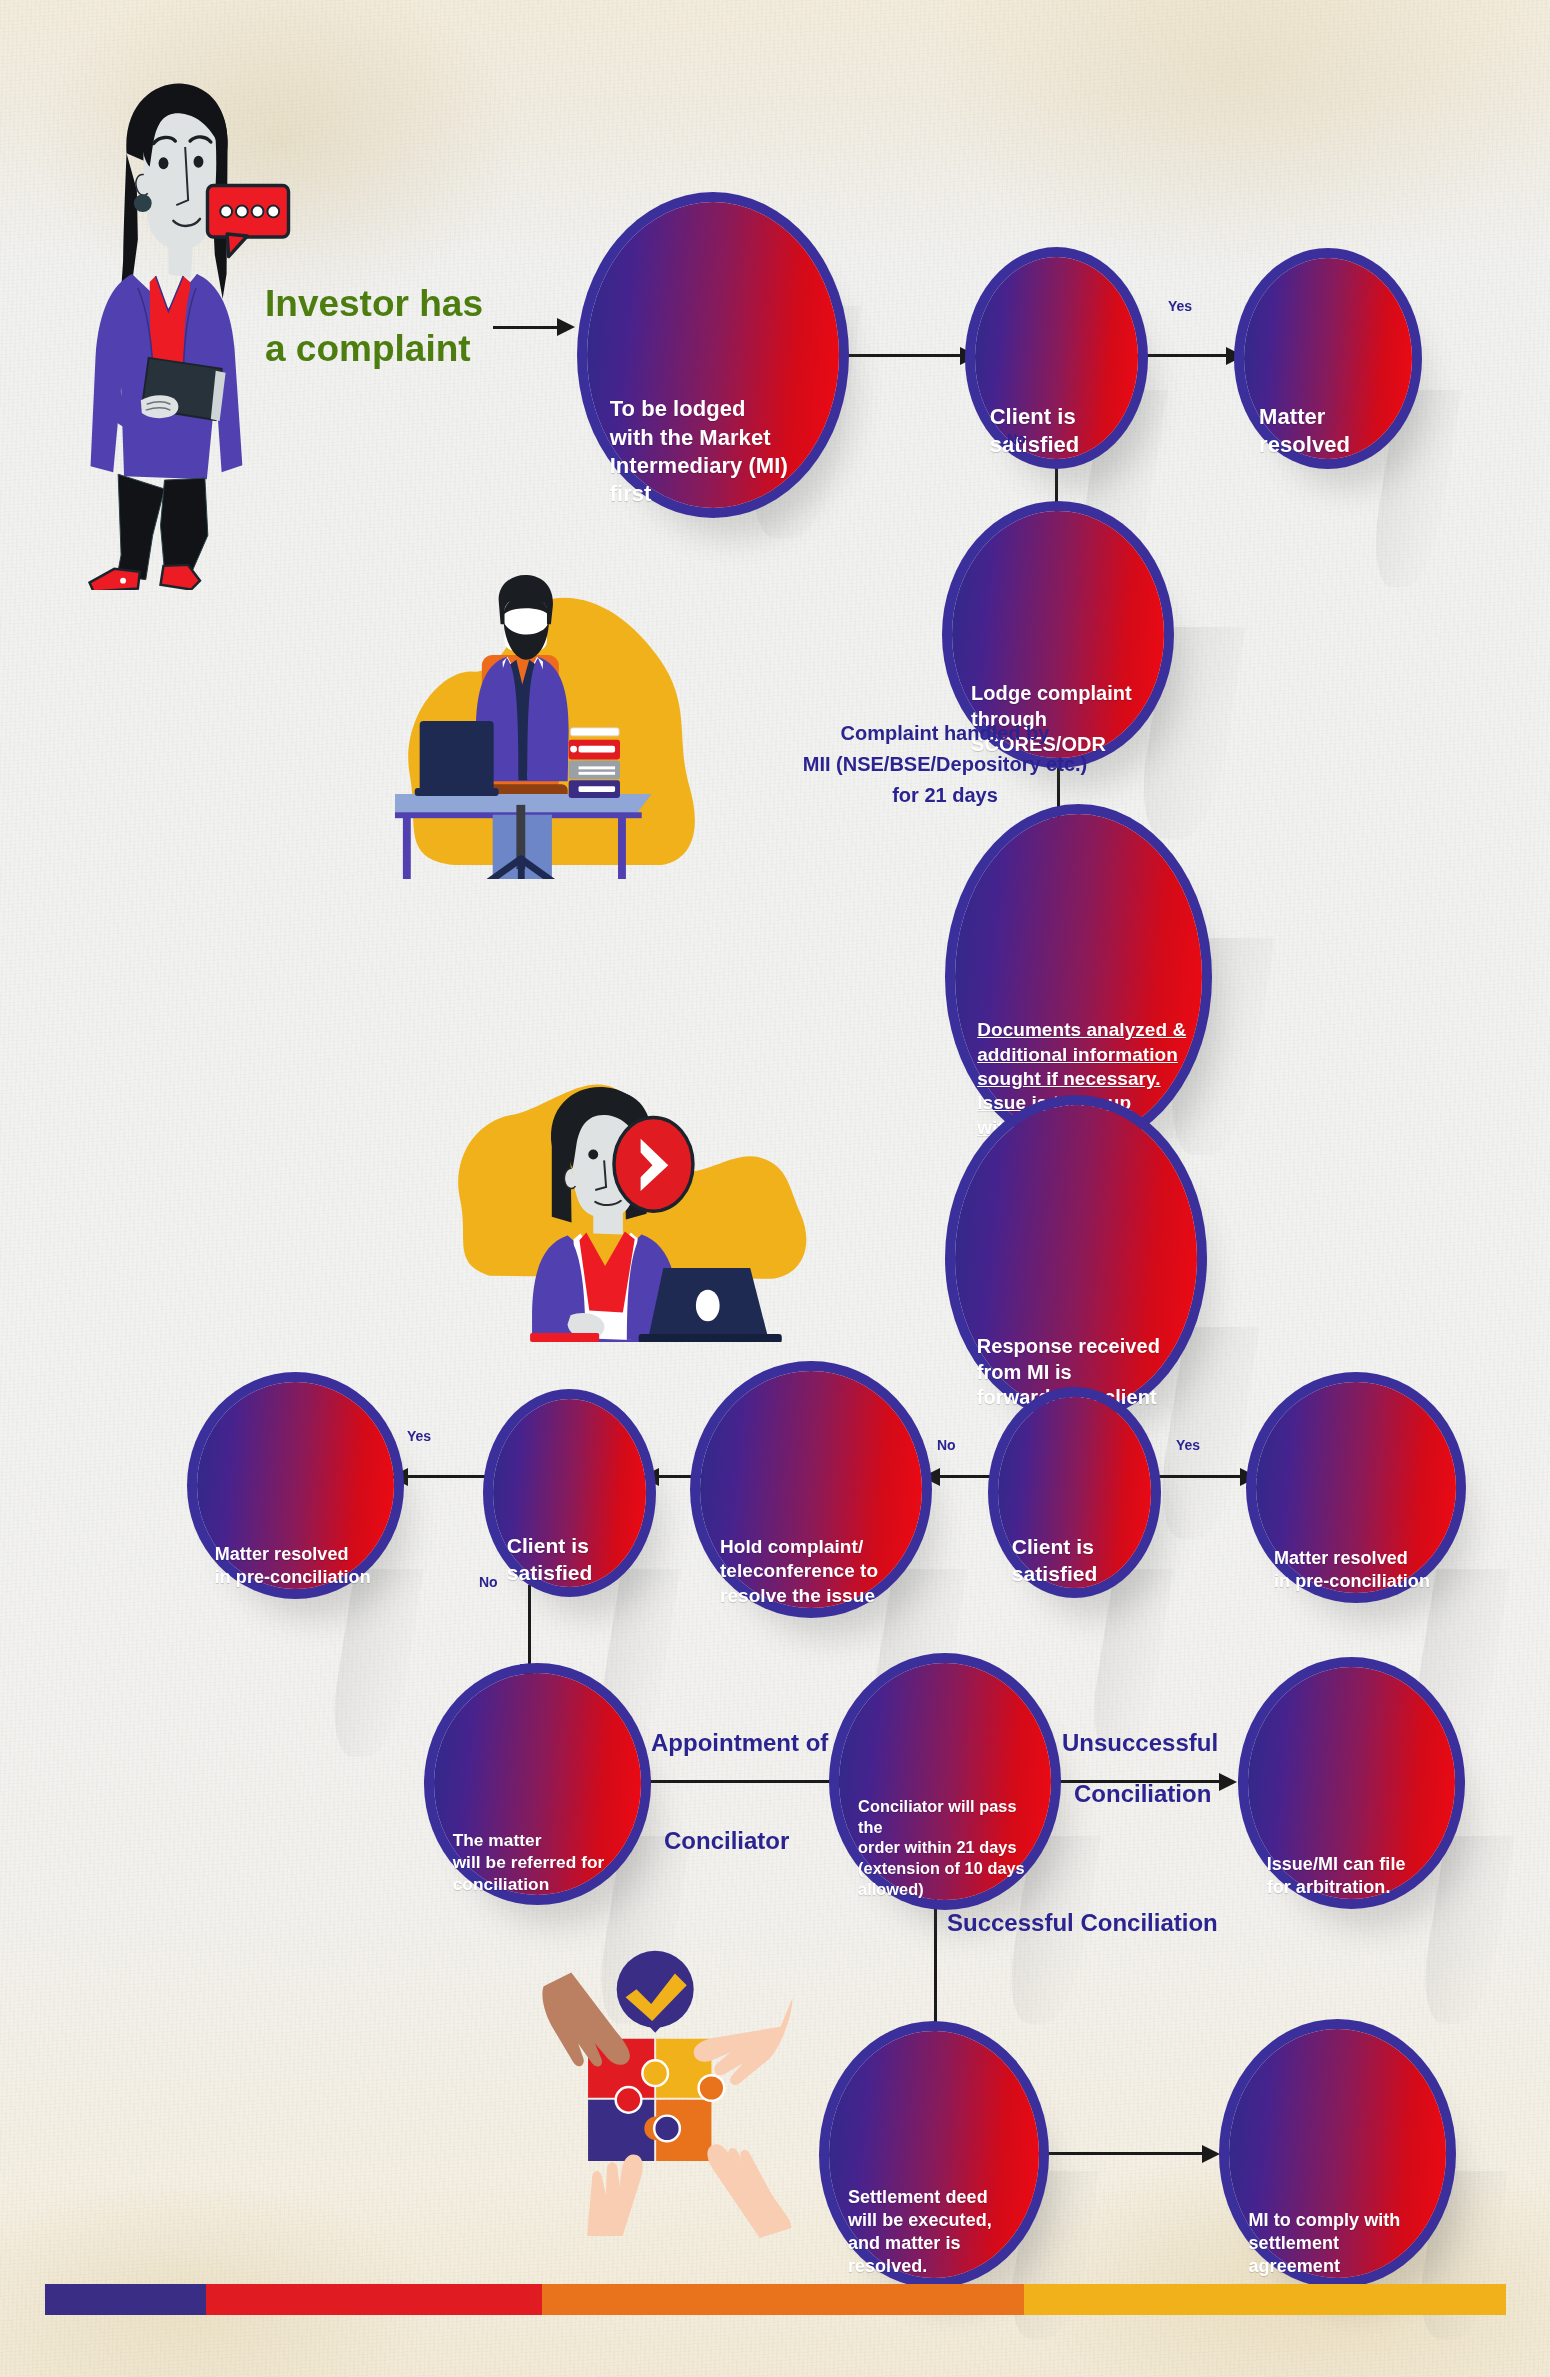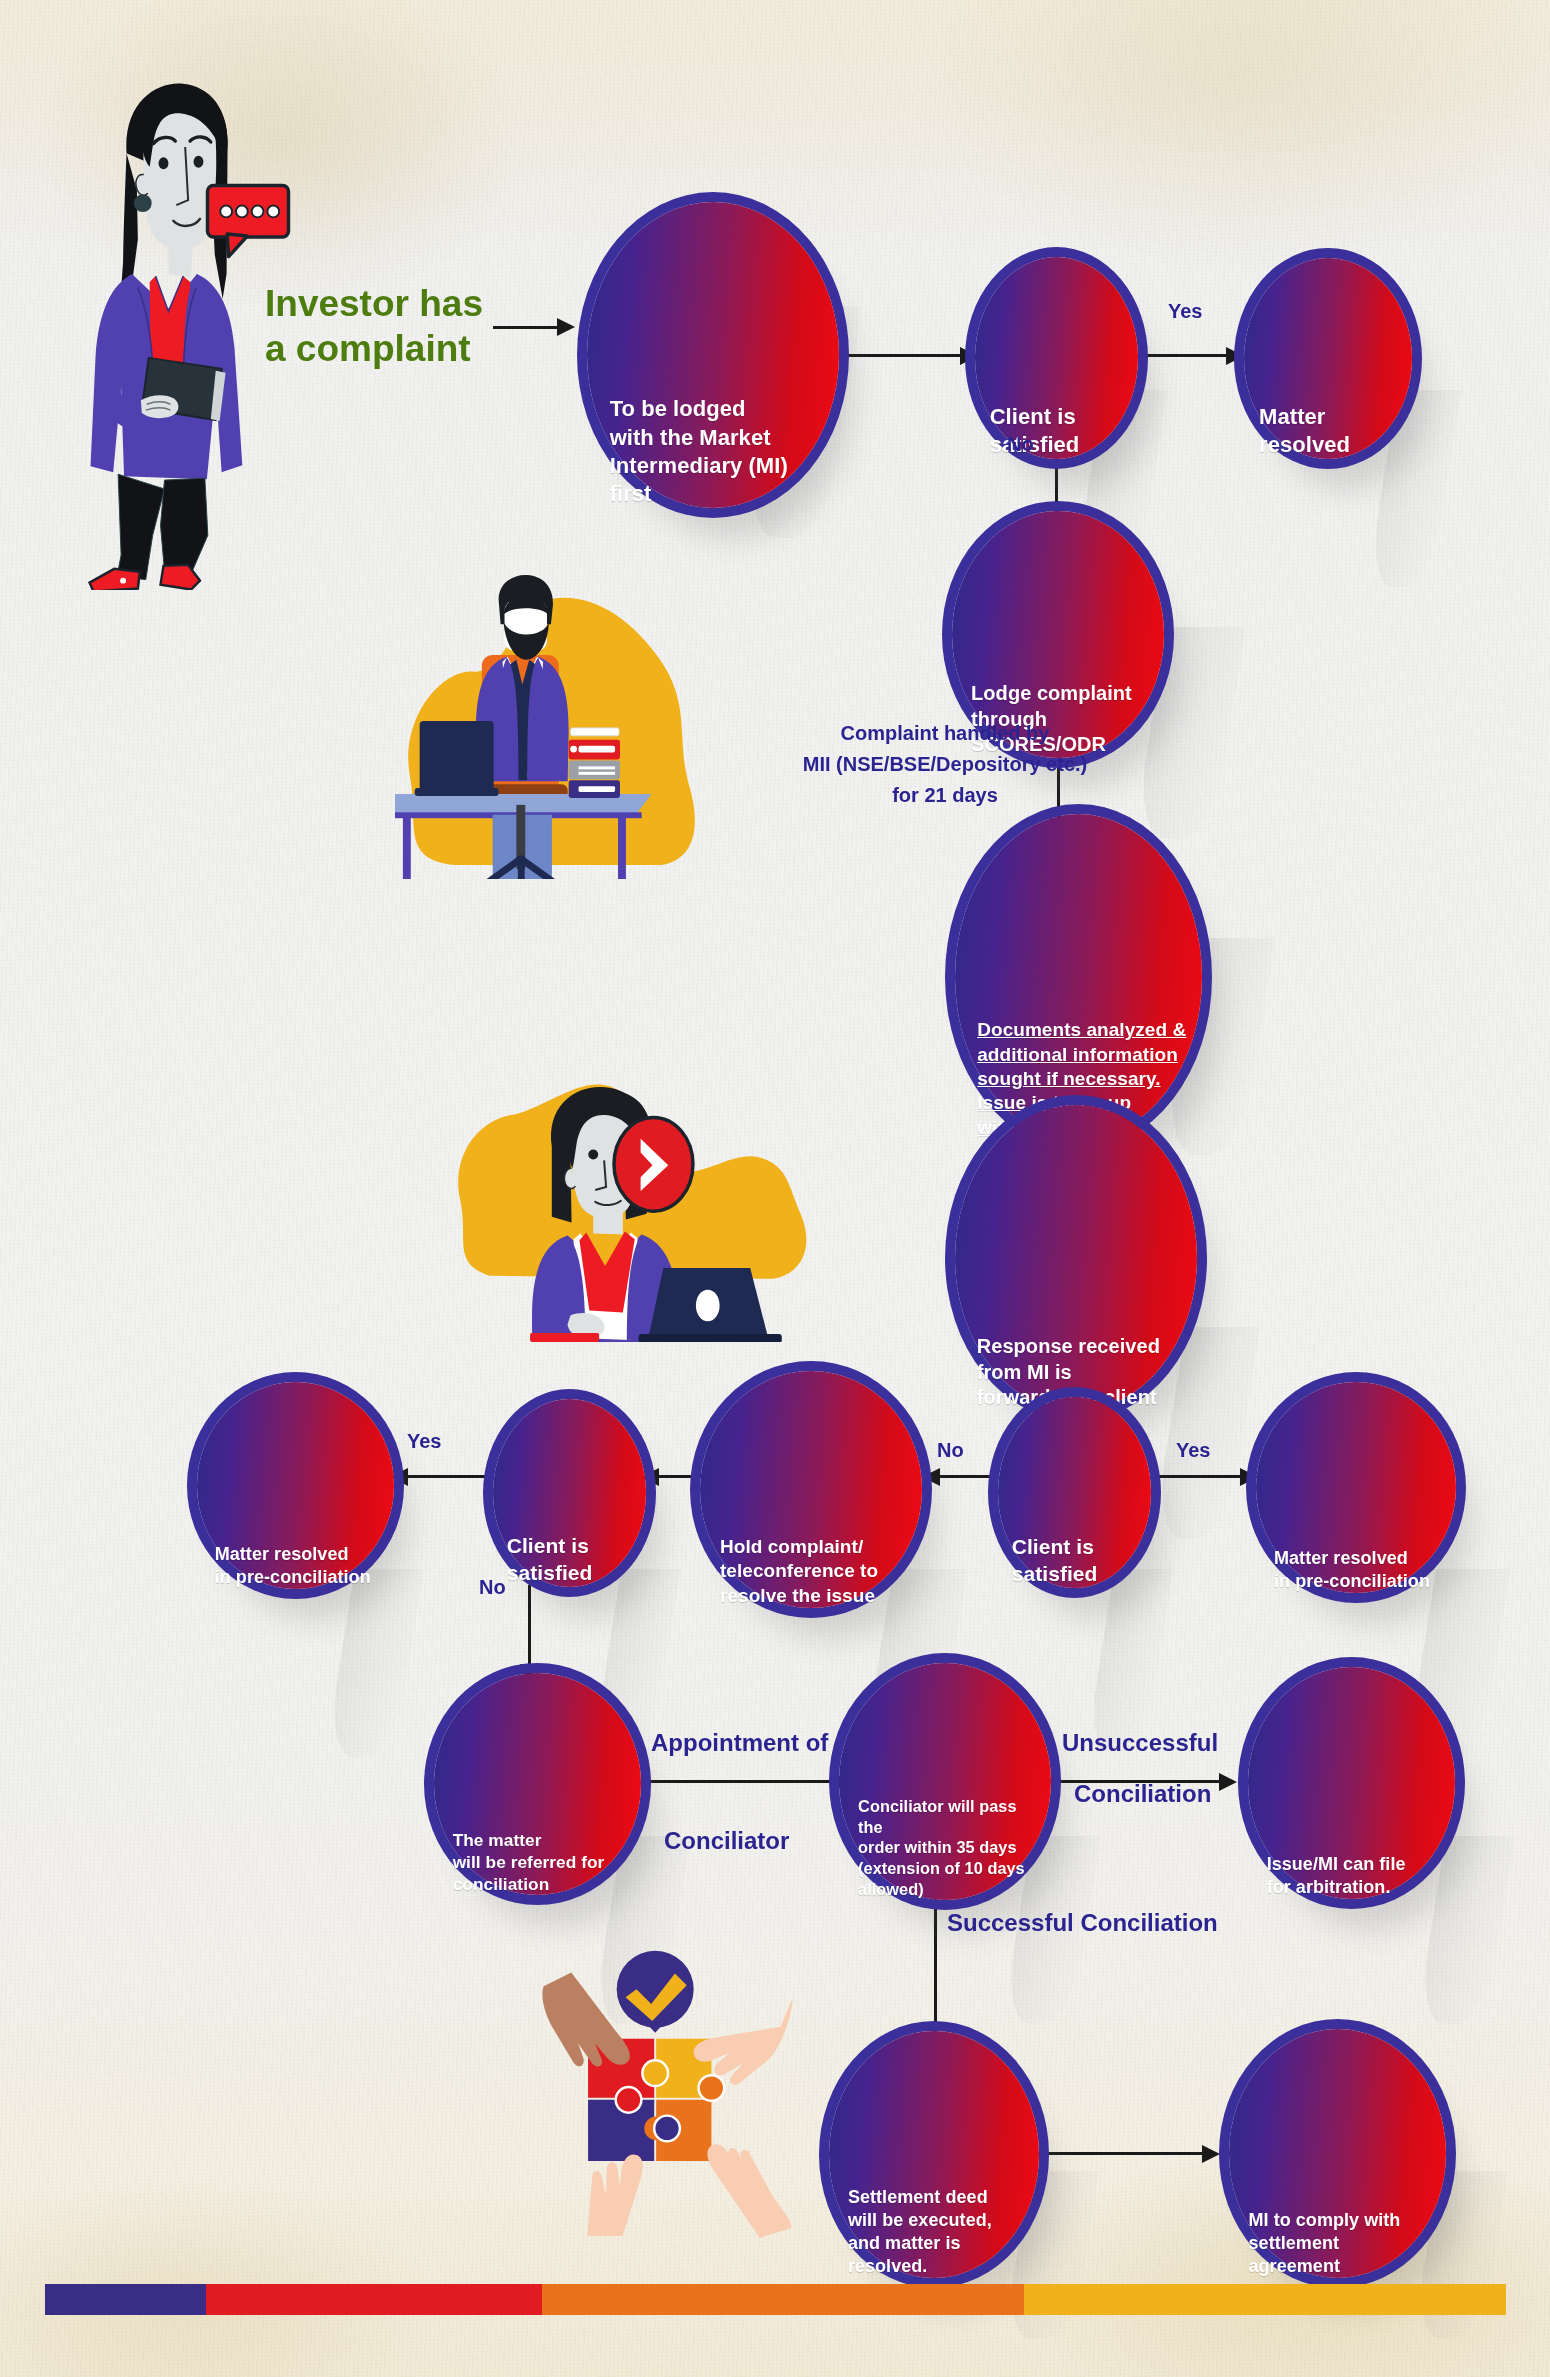--- a/index.html
+++ b/index.html
@@ -47,21 +47,21 @@
   
   .hline{position:absolute;height:2.5px;background:#1a1a1a;z-index:4;}
   .vline{position:absolute;width:2.5px;background:#1a1a1a;z-index:4;}
   .arrow{position:absolute;width:0;height:0;z-index:4;}
   .arrow.right{border-left:18px solid #1a1a1a;border-top:9px solid transparent;border-bottom:9px solid transparent;}
   .arrow.left{border-right:18px solid #1a1a1a;border-top:9px solid transparent;border-bottom:9px solid transparent;}
   .arrow.down{border-top:18px solid #1a1a1a;border-left:9px solid transparent;border-right:9px solid transparent;}
 
   .edge-label{
     position:absolute;color:#2b2490;font-weight:700;z-index:6;
-    font-size:20px;line-height:1.5;white-space:pre-line;
+    font-size:14px;line-height:1.5;white-space:pre-line;
   }
 
   
   .headline{
     position:absolute;color:#4d7c0f;font-weight:700;
     font-size:37px;line-height:1.22;white-space:pre-line;z-index:6;
   }
   .caption{
     position:absolute;color:#2b2490;font-weight:700;
     font-size:20px;line-height:1.55;white-space:pre-line;z-index:6;text-align:center;
@@ -364,21 +364,21 @@
 </div>
 
 <div class="edge-label" style="left:651px;top:1725px;font-size:24px;">Appointment of</div>
 <div class="hline" style="left:644px;top:1780px;width:195px;"></div>
 <div class="arrow right" style="left:833px;top:1773px;"></div>
 <div class="edge-label" style="left:664px;top:1776px;font-size:24px;margin-top:47px;">Conciliator</div>
 
 <div class="shadow-sliver" style="left:1017px;top:1836px;width:69px;height:188px;"></div>
 <div class="node" style="left:839px;top:1663px;width:212px;height:237px;">
   <div class="txt" style="font-size:16.3px;">Conciliator will pass the
-order within 35 days
+order within 21 days
 (extension of 10 days
 allowed)</div>
 </div>
 
 <div class="edge-label" style="left:1062px;top:1725px;font-size:24px;">Unsuccessful</div>
 <div class="hline" style="left:1049px;top:1780px;width:175px;"></div>
 <div class="arrow right" style="left:1219px;top:1773px;"></div>
 <div class="edge-label" style="left:1074px;top:1776px;font-size:24px;">Conciliation</div>
 
 <div class="shadow-sliver" style="left:1431px;top:1836px;width:69px;height:188px;"></div>

